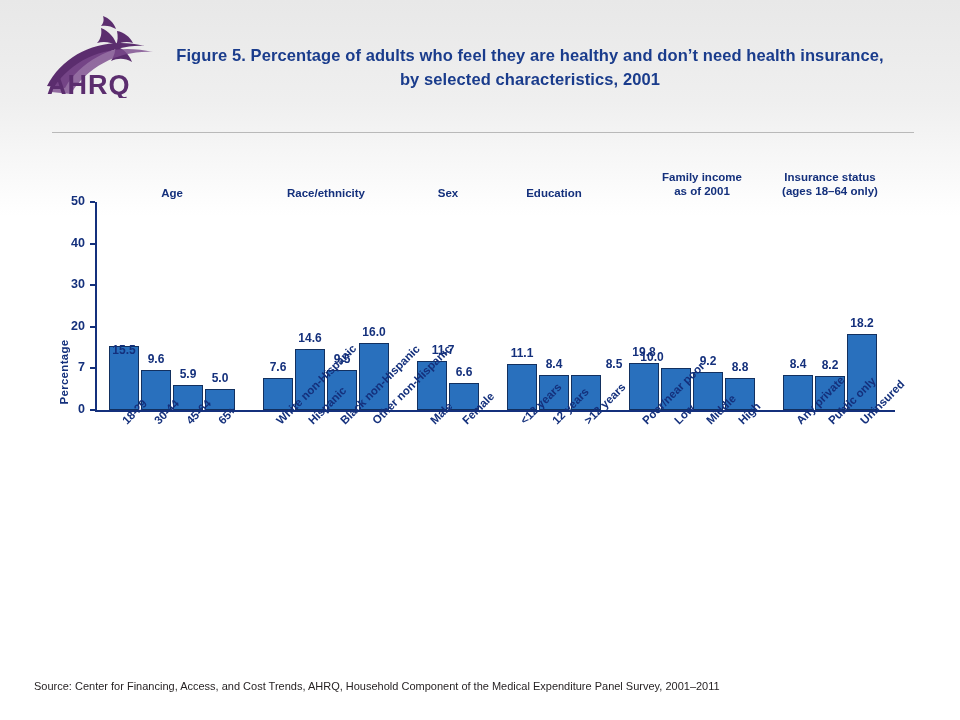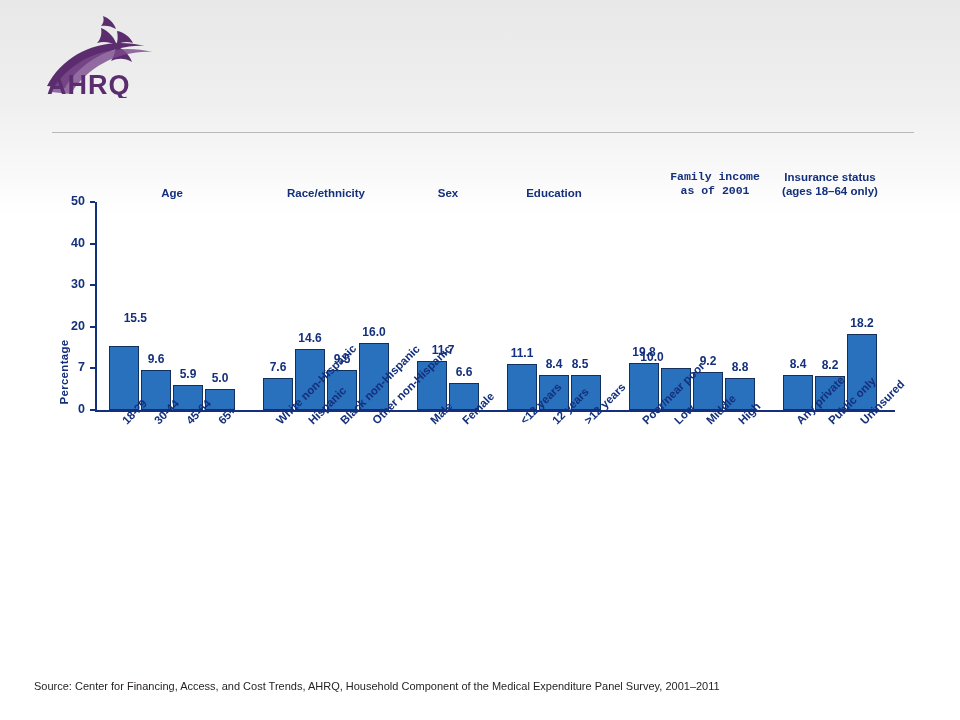--- a/index.html
+++ b/index.html
@@ -154,20 +154,21 @@
         <path d="M60 16 c8 3 14 10 16 18 c-6 -4 -13 -5 -20 -3 c4 -4 5 -10 4 -15z"></path>
         <path d="M74 34 c8 2 14 8 17 16 c-7 -4 -14 -4 -21 -1 c3 -5 5 -10 4 -15z"></path>
       </g>
 
       <path d="M6 74 C24 40 62 24 104 34 C74 32 40 48 24 76 Z" fill="#5b2d6e"></path>
       <path d="M10 80 C30 46 68 30 112 40 C80 38 46 54 30 82 Z" fill="#7b4a8c" opacity=".8"></path>
       <text x="6" y="82" font-family="Liberation Sans, sans-serif" font-size="27" font-weight="bold" fill="#5b2d6e" letter-spacing="1">AHRQ</text>
     </svg>
   </div>
 
+  <div id="title">Figure 5. Percentage of adults who feel they are healthy and don’t need health insurance, by selected characteristics, 2001</div>
   <div id="title-rule"></div>
 
   <div id="chart">
 
     <div id="y-axis-title">Percentage</div>
 
     <div id="axis-v"></div>
     <div id="axis-h"></div>
 
     <div id="yticks">
@@ -183,27 +184,27 @@
         <div class="tickmark" style="left: 90px; top: 72.6px;"></div>
         <div class="ytick" style="left: 51px; top: 24px;">50</div>
         <div class="tickmark" style="left: 90px; top: 31px;"></div>
       </div>
 
     <div id="group-labels">
         <div class="grp-label" style="width: 170px; left: 87px; top: 16px;">Age</div>
         <div class="grp-label" style="width: 170px; left: 241px; top: 16px;">Race/ethnicity</div>
         <div class="grp-label" style="width: 170px; left: 363px; top: 16px;">Sex</div>
         <div class="grp-label" style="width: 170px; left: 469px; top: 16px;">Education</div>
-        <div class="grp-label" style="width: 170px; left: 630px; top: 0px; font-family: Liberation Mono, monospace;">Family income<br>as of 2001</div>
+        <div class="grp-label" style="width: 170px; left: 617px; top: 0px;">Family income<br>as of 2001</div>
         <div class="grp-label" style="width: 170px; left: 745px; top: 0px;">Insurance status<br>(ages 18–64 only)</div>
       </div>
 
     <div id="bars">
         <div class="bar" style="left: 109px; width: 30px; height: 64.48px; top: 175.52px;"></div>
-        <div class="bar-val" style="left: 101px; width: 46px; top: 141px; text-align: right;">15.5</div>
+        <div class="bar-val" style="left: 101px; width: 46px; top: 173px;">15.5</div>
         <div class="bar" style="left: 141px; width: 30px; height: 39.936px; top: 200.064px;"></div>
         <div class="bar-val" style="left: 133px; width: 46px; top: 182.064px;">9.6</div>
         <div class="bar" style="left: 173px; width: 30px; height: 24.544px; top: 215.456px;"></div>
         <div class="bar-val" style="left: 165px; width: 46px; top: 197.456px;">5.9</div>
         <div class="bar" style="left: 205px; width: 30px; height: 20.8px; top: 219.2px;"></div>
         <div class="bar-val" style="left: 197px; width: 46px; top: 201.2px;">5.0</div>
         <div class="bar" style="left: 263px; width: 30px; height: 31.616px; top: 208.384px;"></div>
         <div class="bar-val" style="left: 255px; width: 46px; top: 190.384px;">7.6</div>
         <div class="bar" style="left: 295px; width: 30px; height: 60.736px; top: 179.264px;"></div>
         <div class="bar-val" style="left: 287px; width: 46px; top: 161.264px;">14.6</div>
@@ -213,21 +214,21 @@
         <div class="bar-val" style="left: 351px; width: 46px; top: 155.44px;">16.0</div>
         <div class="bar" style="left: 417px; width: 30px; height: 48.672px; top: 191.328px;"></div>
         <div class="bar-val" style="left: 420px; width: 46px; top: 173.328px;">11.7</div>
         <div class="bar" style="left: 449px; width: 30px; height: 27.456px; top: 212.544px;"></div>
         <div class="bar-val" style="left: 441px; width: 46px; top: 194.544px;">6.6</div>
         <div class="bar" style="left: 507px; width: 30px; height: 46.176px; top: 193.824px;"></div>
         <div class="bar-val" style="left: 499px; width: 46px; top: 175.824px;">11.1</div>
         <div class="bar" style="left: 539px; width: 30px; height: 34.944px; top: 205.056px;"></div>
         <div class="bar-val" style="left: 531px; width: 46px; top: 187.056px;">8.4</div>
         <div class="bar" style="left: 571px; width: 30px; height: 35.36px; top: 204.64px;"></div>
-        <div class="bar-val" style="left: 557px; width: 46px; top: 186.64px;">8.5</div>
+        <div class="bar-val" style="left: 591px; width: 46px; top: 186.64px;">8.5</div>
         <div class="bar" style="left: 629px; width: 30px; height: 47.424px; top: 192.576px;"></div>
         <div class="bar-val" style="left: 621px; width: 46px; top: 174.576px;">19.8</div>
         <div class="bar" style="left: 661px; width: 30px; height: 41.6px; top: 198.4px;"></div>
         <div class="bar-val" style="left: 629px; width: 46px; top: 180.4px;">10.0</div>
         <div class="bar" style="left: 693px; width: 30px; height: 38.272px; top: 201.728px;"></div>
         <div class="bar-val" style="left: 685px; width: 46px; top: 183.728px;">9.2</div>
         <div class="bar" style="left: 725px; width: 30px; height: 32.448px; top: 207.552px;"></div>
         <div class="bar-val" style="left: 717px; width: 46px; top: 189.552px;">8.8</div>
         <div class="bar" style="left: 783px; width: 30px; height: 34.944px; top: 205.056px;"></div>
         <div class="bar-val" style="left: 775px; width: 46px; top: 187.056px;">8.4</div>

